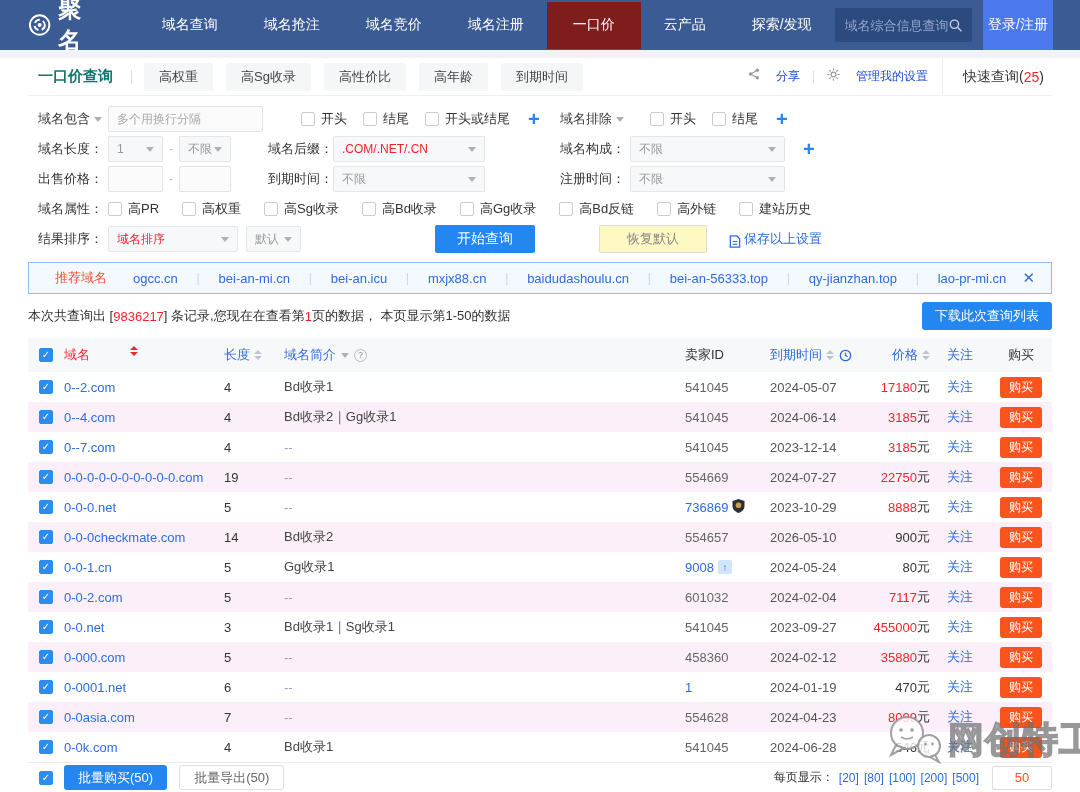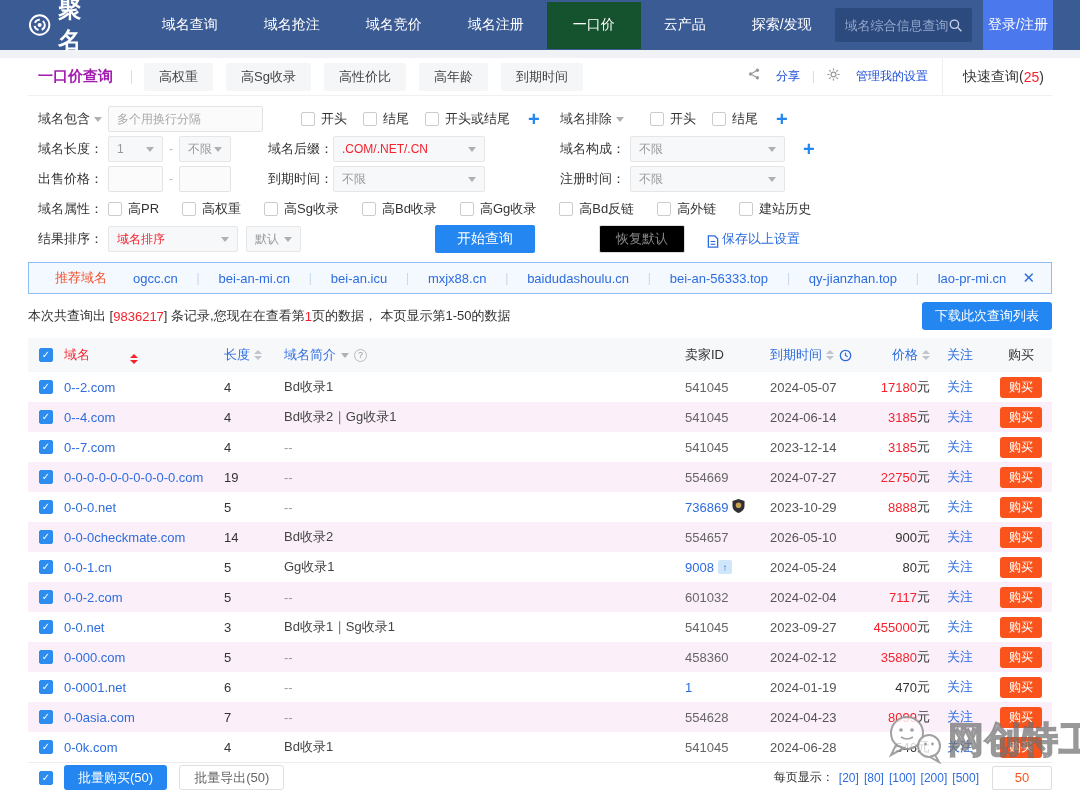--- a/index.html
+++ b/index.html
@@ -6,33 +6,33 @@
   body { background:#fff; }
   .page { position:relative; width:1080px; height:792px; background:#fff; overflow:hidden;
           font-family:"Liberation Sans","DejaVu Sans",sans-serif; }
 
   
   .navbar { height:50px; background:#3b5b95; display:flex; align-items:center; color:#fff; }
   .brand { display:flex; align-items:center; gap:7px; margin-left:28px; cursor:pointer; }
   .brand-text { font-size:23px; font-weight:bold; letter-spacing:3px; }
   .nav-links { display:flex; height:47px; margin-left:40px; }
   .nav-item { display:flex; align-items:center; padding:0 23px; font-size:14px; cursor:pointer; white-space:nowrap; }
-  .nav-item.active { background:#14532d; padding:0 26px; }
+  .nav-item.active { background:#7f1d1d; padding:0 26px; }
   .nav-spacer { flex:1; }
   .nav-search { width:168px; height:34px; background:#2c4a7d; border-radius:2px; display:flex; align-items:center; padding:0 10px; margin-right:11px; }
   .nav-search input { background:transparent; border:none; outline:none; color:#cdd8ec; font-size:13px; width:100%; }
   .nav-search input::placeholder { color:#93a7cd; }
   .login-btn { width:88px; height:50px; background:#4b78ec; display:flex; align-items:center; justify-content:center; font-size:14px; cursor:pointer; margin-right:27px; }
 
   .topstrip { height:8px; background:#f0f2f5; }
 
   
   .panel { margin:0 28px; }
   .tabs-row { height:38px; border-bottom:1px solid #f0f0f0; display:flex; align-items:center; }
-  .main-tab { font-size:15px; font-weight:bold; color:#a21caf; padding:0 10px; cursor:pointer; }
+  .main-tab { font-size:15px; font-weight:bold; color:#0f766e; padding:0 10px; cursor:pointer; }
   .vdiv { width:1px; height:14px; background:#ddd; margin:0 12px 0 8px; }
   .pill { background:#f5f6f8; color:#444; font-size:13px; padding:5px 15px; margin-right:13px; border-radius:2px; cursor:pointer; white-space:nowrap; }
   .tr-right { margin-left:auto; display:flex; align-items:center; height:100%; }
   .link-muted { color:#1d4ed8; font-size:12px; display:flex; align-items:flex-start; gap:16px; cursor:pointer; }
   .tr-sep { width:1px; height:12px; background:#ddd; margin:0 13px; }
   .quick-query { height:100%; display:flex; align-items:center; border-left:1px solid #eee; padding:0 8px 0 20px; font-size:14px; color:#333; margin-left:14px; cursor:pointer; }
   .qq-count { color:#f5222d; }
 
   .filter-form { padding:8px 10px 4px; }
   .frow { display:flex; align-items:center; height:30px; }
@@ -48,21 +48,21 @@
   .red-text { color:#f5222d !important; }
   .dash { color:#bbb; margin:0 6px; font-size:12px; }
   .cbgroup { display:flex; align-items:center; }
   .cb { display:flex; align-items:center; gap:6px; margin-right:16px; cursor:pointer; }
   .box { width:14px; height:14px; border:1px solid #ccc; border-radius:2px; background:#fff; flex-shrink:0; }
   .box.checked { background:#2d8cf0; border-color:#2d8cf0; color:#fff; font-size:10px; display:flex; align-items:center; justify-content:center; line-height:1; }
   .cbl { font-size:13px; color:#333; white-space:nowrap; }
   .plus { color:#2486f0; font-size:20px; font-weight:bold; line-height:1; cursor:pointer; margin-left:2px; }
   .ml38 { margin-left:38px; } .ml20 { margin-left:20px; } .ml18 { margin-left:18px; }
   .btn-primary { background:#2486f0; color:#fff; font-size:14px; width:100px; height:28px; border:none; border-radius:2px; cursor:pointer; margin-left:134px; }
-  .btn-plain { background:#000000; color:#888; font-size:13px; width:86px; height:28px; border:1px solid #dcdcdc; border-radius:2px; cursor:pointer; margin-left:64px; }
+  .btn-plain { background:#fef9c3; color:#888; font-size:13px; width:108px; height:28px; border:1px solid #dcdcdc; border-radius:2px; cursor:pointer; margin-left:64px; }
   .save-link { color:#2d6cdf; font-size:13px; margin-left:22px; display:flex; gap:3px; align-items:flex-end; cursor:pointer; }
 
   
   .recommend { margin:4px 28px 0; height:32px; background:#f3f9ff; border:1px solid #8fbdf2; display:flex; align-items:center; }
   .rec-label { color:#f4502c; font-size:13px; padding:0 26px; white-space:nowrap; }
   .rec-list { flex:1; display:flex; align-items:center; justify-content:space-between; }
   .rec-item { color:#2d6cdf; font-size:13px; cursor:pointer; }
   .rec-sep { color:#c9d7ea; font-size:12px; }
   .rec-close { color:#2d6cdf; font-size:15px; padding:0 16px; cursor:pointer; }
 
@@ -70,21 +70,21 @@
   .results { margin:0 28px; height:44px; display:flex; align-items:center; font-size:13px; color:#333; }
   .red { color:#f5222d; }
   .dl-btn { margin-left:auto; background:#2486f0; color:#fff; font-size:13px; height:28px; padding:0 13px; border:none; border-radius:3px; cursor:pointer; }
 
   
   .table { margin:0 28px; font-size:13px; }
   .thead { height:34px; background:#f7f8fa; display:flex; align-items:center; color:#333; }
   .trow { height:30px; display:flex; align-items:center; }
   .trow.alt { background:#fbf0f9; }
   .c1 { width:36px; display:flex; justify-content:center; flex-shrink:0; }
-  .c2 { width:150px; flex-shrink:0; display:flex; align-items:flex-end;gap:36px; }
+  .c2 { width:150px; flex-shrink:0; display:flex; align-items:flex-start;gap:36px; }
   .c3 { width:60px; padding-left:10px; flex-shrink:0; display:flex; align-items:center; }
   .c4 { width:411px; padding-left:10px; flex-shrink:0; display:flex; align-items:center; }
   .c5 { width:85px; flex-shrink:0; display:flex; align-items:center; gap:4px; }
   .c6 { width:95px; flex-shrink:0; display:flex; align-items:center; }
   .c7 { width:65px; flex-shrink:0; display:flex; align-items:center; justify-content:flex-end; }
   .c8 { width:60px; flex-shrink:0; display:flex; align-items:center; justify-content:center; }
   .c9 { width:62px; flex-shrink:0; display:flex; align-items:center; justify-content:center; }
   .hlink { color:#2d6cdf; } .hred { color:#f5222d; } .hdark { color:#333; }
   .sort { display:inline-flex; flex-direction:column; gap:2px; margin-left:4px; }
   .sort i { display:block; width:0; height:0; border-left:4px solid transparent; border-right:4px solid transparent; }

